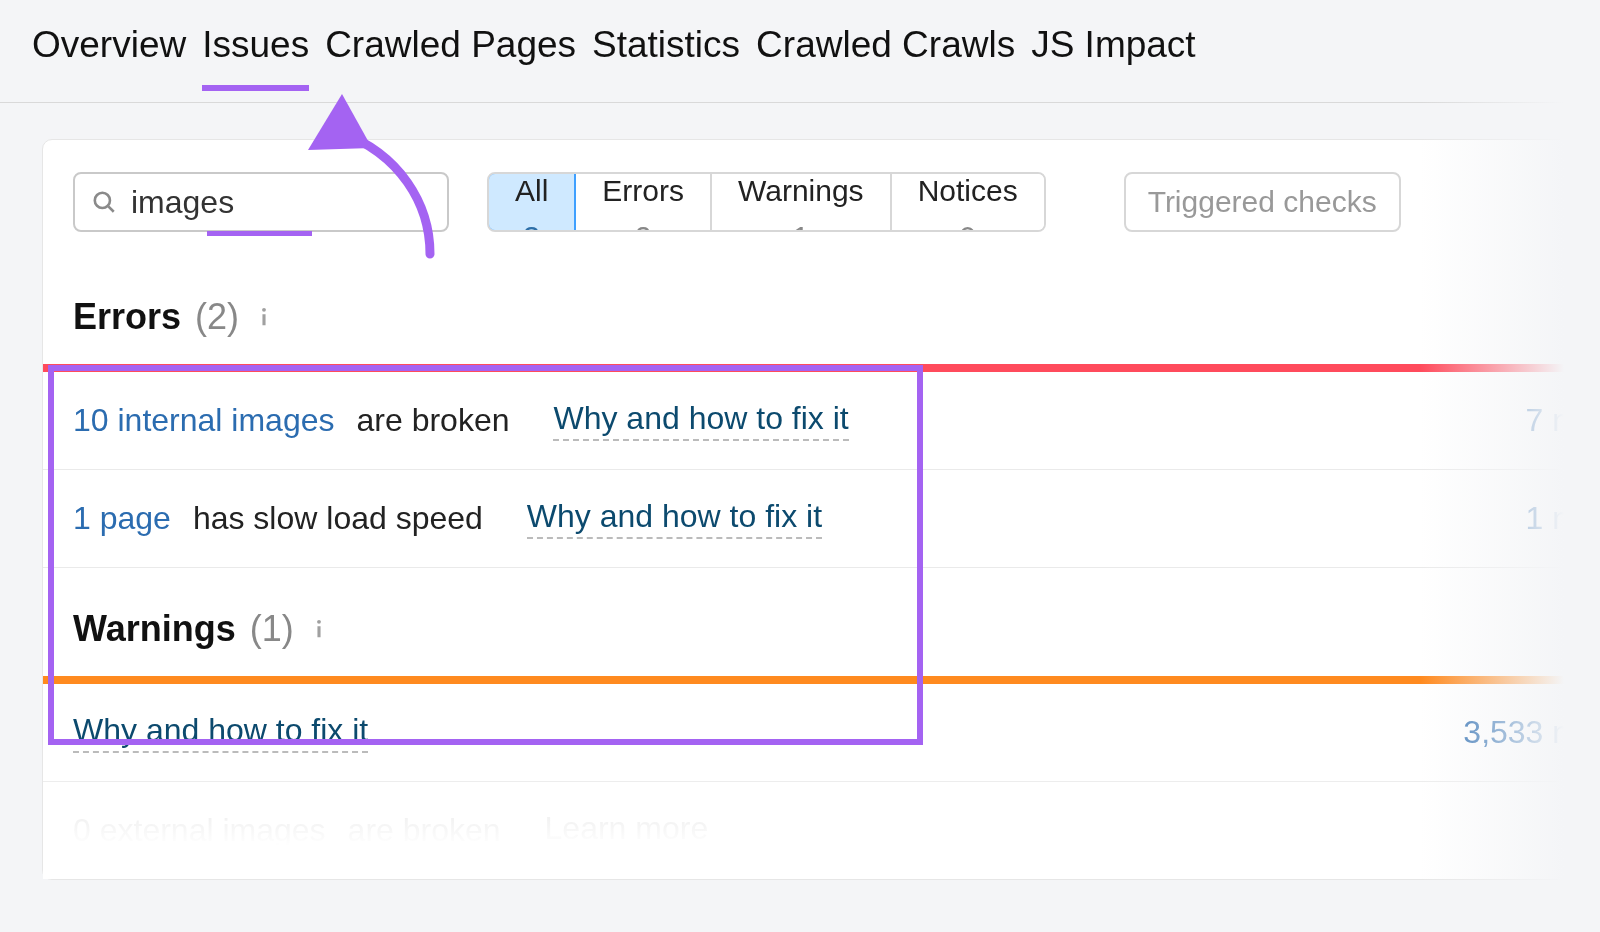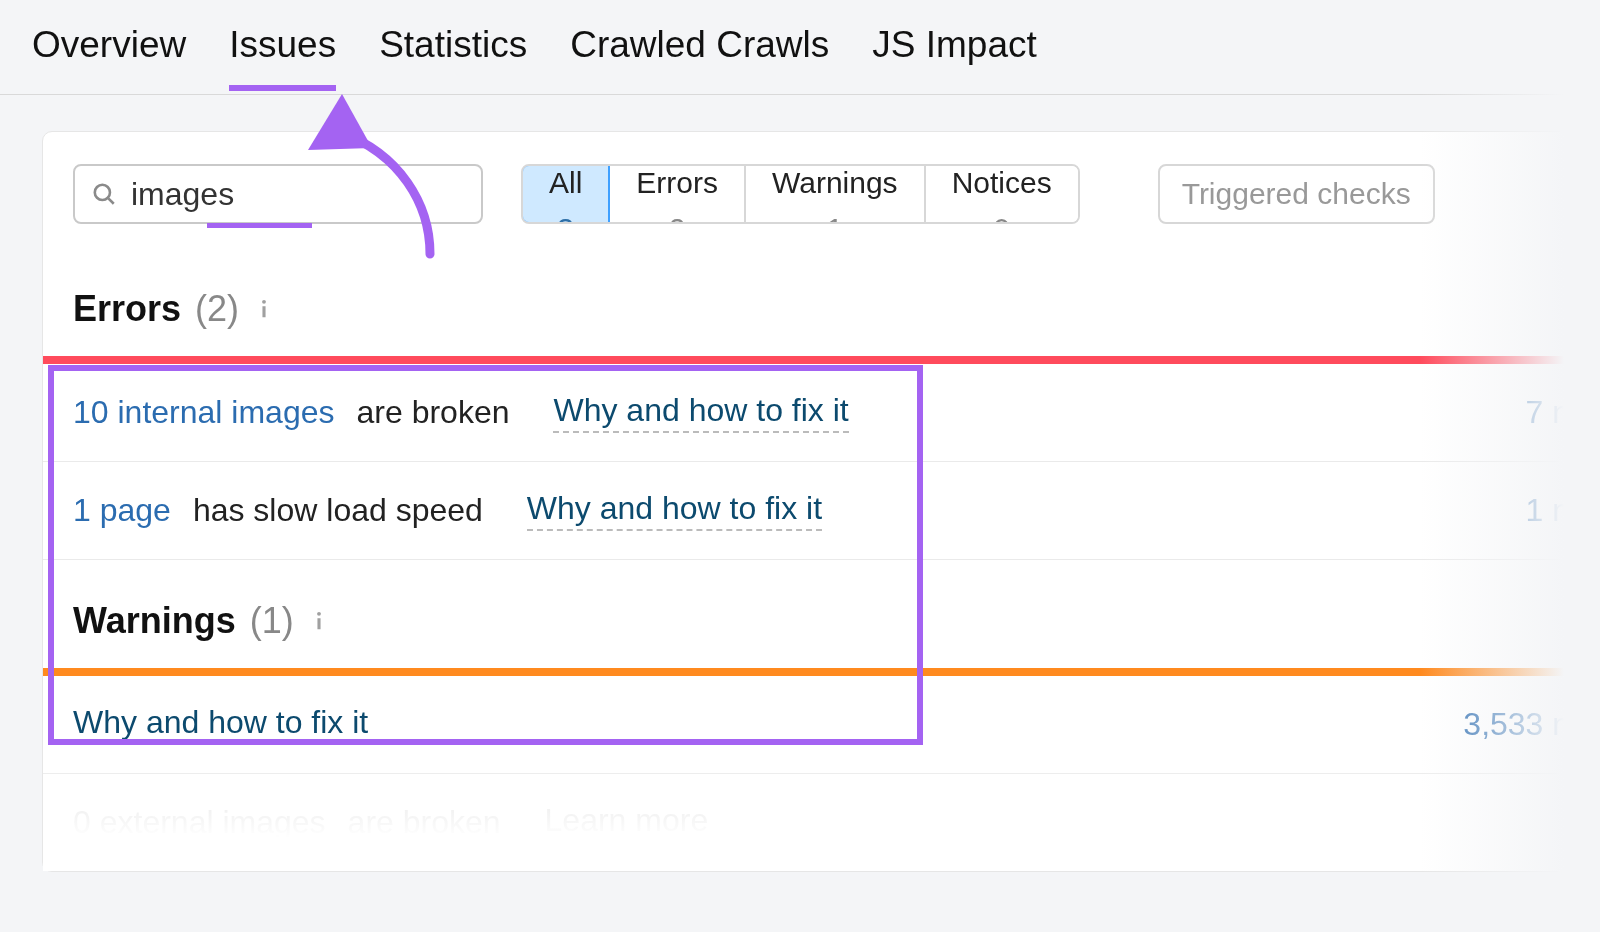--- a/index.html
+++ b/index.html
@@ -8,22 +8,22 @@
     background: #f4f5f7;
     color: #1a1a1a;
     width: 1600px;
     height: 932px;
     overflow: hidden;
     position: relative;
   }
   
   .tabs {
     display: flex;
-    gap: 43px;
-    padding: 24px 32px 4px 32px;
+    gap: 16px;
+    padding: 24px 32px 12px 32px;
     border-bottom: 1px solid #d9d9d9;
     background: #f4f5f7;
     align-items: flex-end;
     white-space: nowrap;
   }
   .tab {
     font-size: 37px;
     font-weight: 400;
     color: #111;
     padding-bottom: 24px;
@@ -52,21 +52,21 @@
     align-items: center;
     gap: 38px;
     padding: 32px 30px 24px 30px;
   }
   .search-box {
     display: flex;
     align-items: center;
     border: 2px solid #c9c9c9;
     border-radius: 8px;
     padding: 6px 16px;
-    width: 410px;
+    width: 376px;
     height: 60px;
     background: #fff;
   }
   .search-box .icon {
     color: #8a8a8a;
     display: flex;
   }
   .search-input {
     flex: 1;
     border: none;
@@ -213,20 +213,21 @@
     background: linear-gradient(to right, rgba(244,245,247,0), #f4f5f7 80%);
     pointer-events: none;
   }
 </style>
 </head>
 <body>
 
 <nav class="tabs">
   <div class="tab">Overview</div>
   <div class="tab active">Issues</div>
+  <div class="tab">Crawled Pages</div>
   <div class="tab">Statistics</div>
   <div class="tab">Crawled Crawls</div>
   <div class="tab">JS Impact</div>
 </nav>
 
 <div class="panel">
 
   <div class="control-row">
     <div class="search-box">
       <span class="icon">

